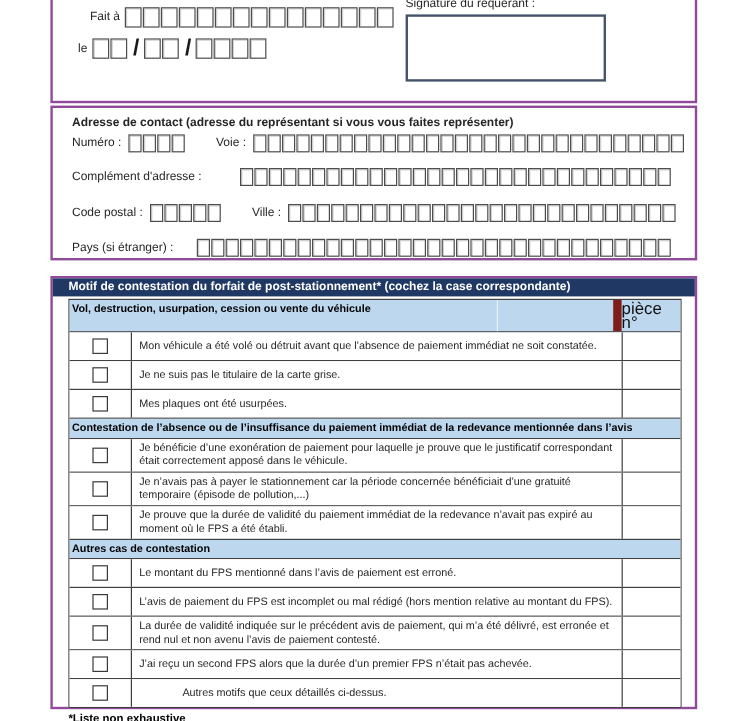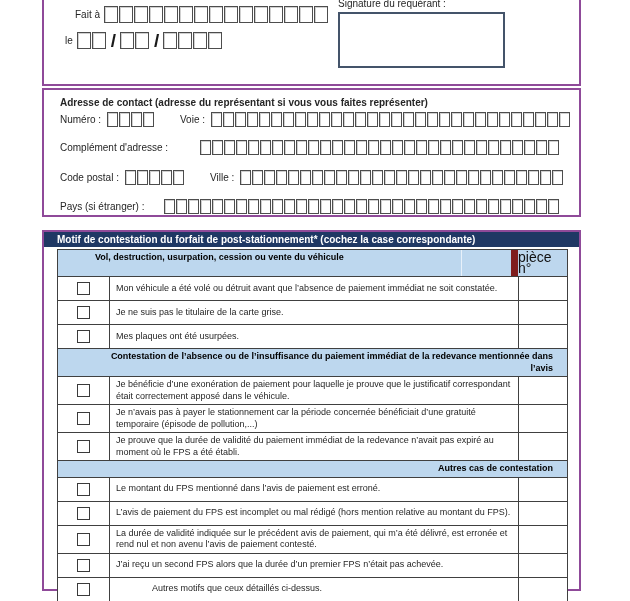--- a/index.html
+++ b/index.html
@@ -22,24 +22,24 @@
   .gap6{margin-right:6px;} .gap4{margin-right:4px;}
   
   #sig-box{border:2px solid #44546A;background:#fff;}
   
   .navy{height:15px;background:#1F3864;color:#ffffff;font-weight:bold;font-size:10px;
         display:flex;align-items:center;padding-left:13px;}
   
   .tbl{margin:2px 11px 0 13px;border:1px solid #404040;background:#fff;font-size:9px;color:#262626;}
   .sec-header{background:#BDD7EE;display:flex;border-bottom:1px solid #404040;font-weight:bold;
               color:#000;line-height:11.5px;}
-  .sec-header .sec-header-text{padding:2px 14px;flex:1;margin-left:23px;}
+  .sec-header .sec-header-text{padding:2px 2px;flex:1;}
   .sec-header.first .sec-header-text{max-width:352px;border-right:1px solid #e8f1fa;}
   .sec-header.first{min-height:26px;}
-  .sec-header.plain{min-height:13px;align-items:center;text-align:right;}
+  .sec-header.plain{min-height:13px;align-items:center;}
   .piece-label{margin-left:auto;width:49px;border-left:7px solid #7f1d1d;font-weight:normal;
                font-size:14px;display:flex;align-items:center;justify-content:center;color:#111;}
   .trow{display:flex;border-bottom:1px solid #404040;background:#fff;min-height:23px;}
   .trow:last-child{border-bottom:none;gap:36px;}
   .cell-check{width:52px;min-width:52px;display:flex;align-items:center;justify-content:center;
               border-right:1px solid #404040;box-sizing:border-box;}
   .checkbox{width:11px;height:11px;border:1px solid #3a3a3a;background:#fff;}
   .cell-text{flex:1;padding:2px 6px;display:flex;align-items:center;line-height:11.5px;}
   .cell-piece{width:49px;min-width:49px;border-left:1px solid #404040;box-sizing:border-box;}
   .footnote{margin:4px 0 0 13px;font-size:9.5px;font-weight:bold;color:#000;}

